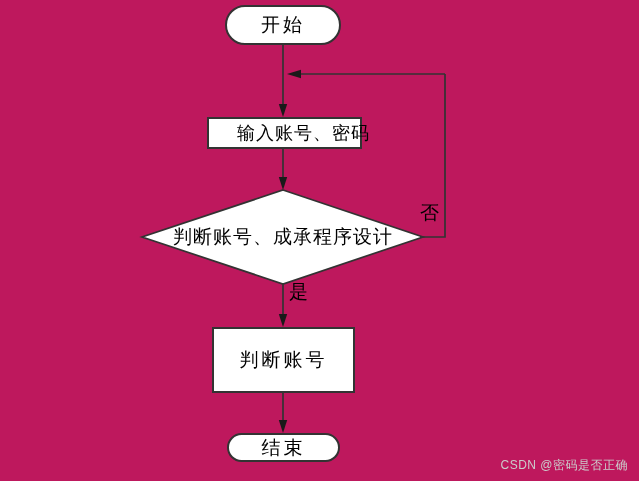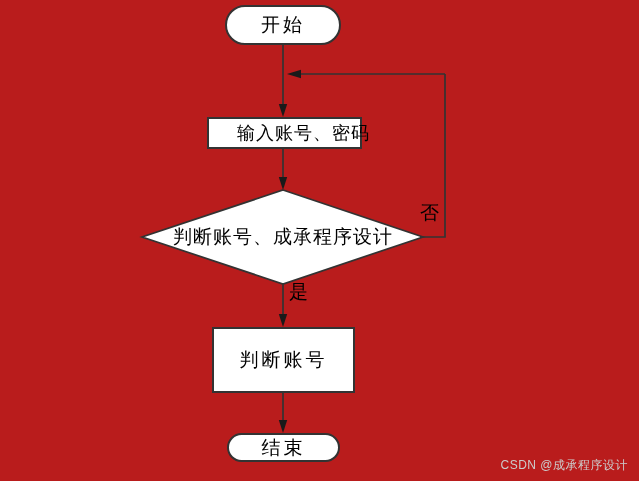--- a/index.html
+++ b/index.html
@@ -5,21 +5,21 @@
   html, body {
     margin: 0;
     padding: 0;
     background: #ffffff;
     font-family: "Liberation Sans", "DejaVu Sans", sans-serif;
   }
   .canvas {
     position: relative;
     width: 639px;
     height: 481px;
-    background: #b91c1c;
+    background: #be185d;
     overflow: hidden;
   }
   .connector-layer {
     position: absolute;
     left: 0; top: 0;
     width: 639px;
     height: 481px;
     z-index: 1;
   }
   .node {
@@ -117,15 +117,15 @@
   <div class="edge-label label-yes">是</div>
 
   <div class="node node-function">
     <span>判断账号</span>
   </div>
 
   <div class="node terminator node-end">
     <span>结束</span>
   </div>
 
-  <div class="watermark">CSDN @成承程序设计</div>
+  <div class="watermark">CSDN @密码是否正确</div>
 
 </div>
 
 </body></html>

